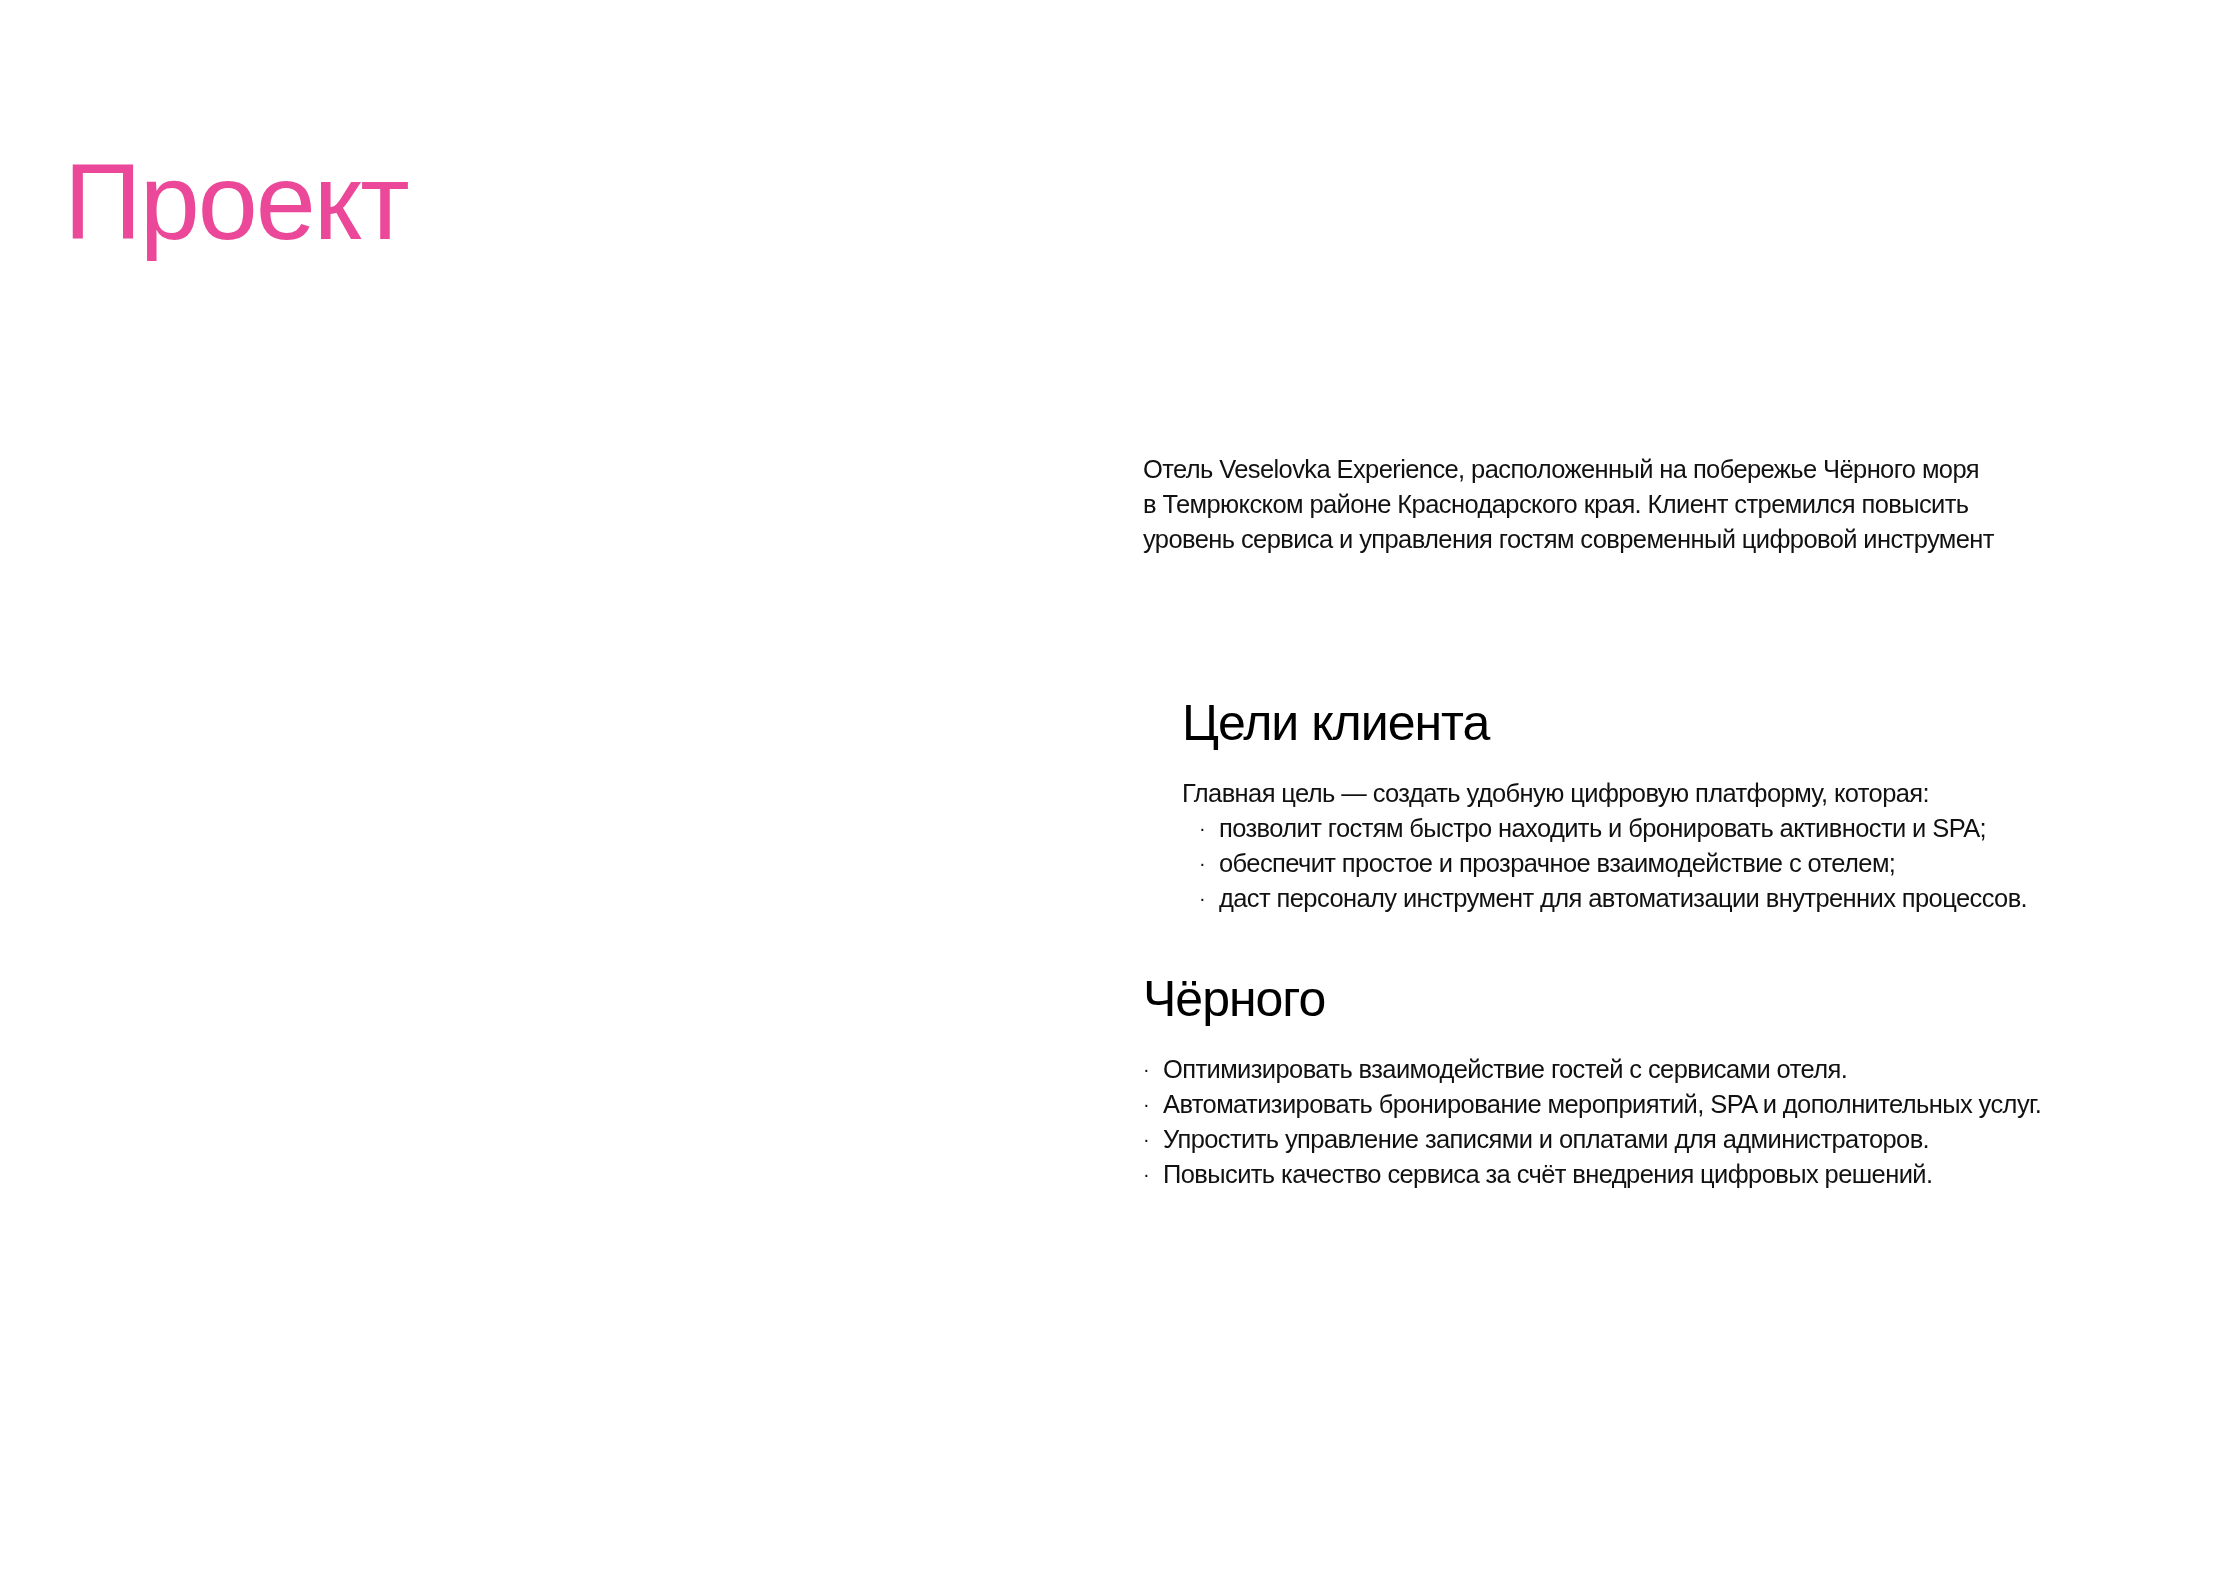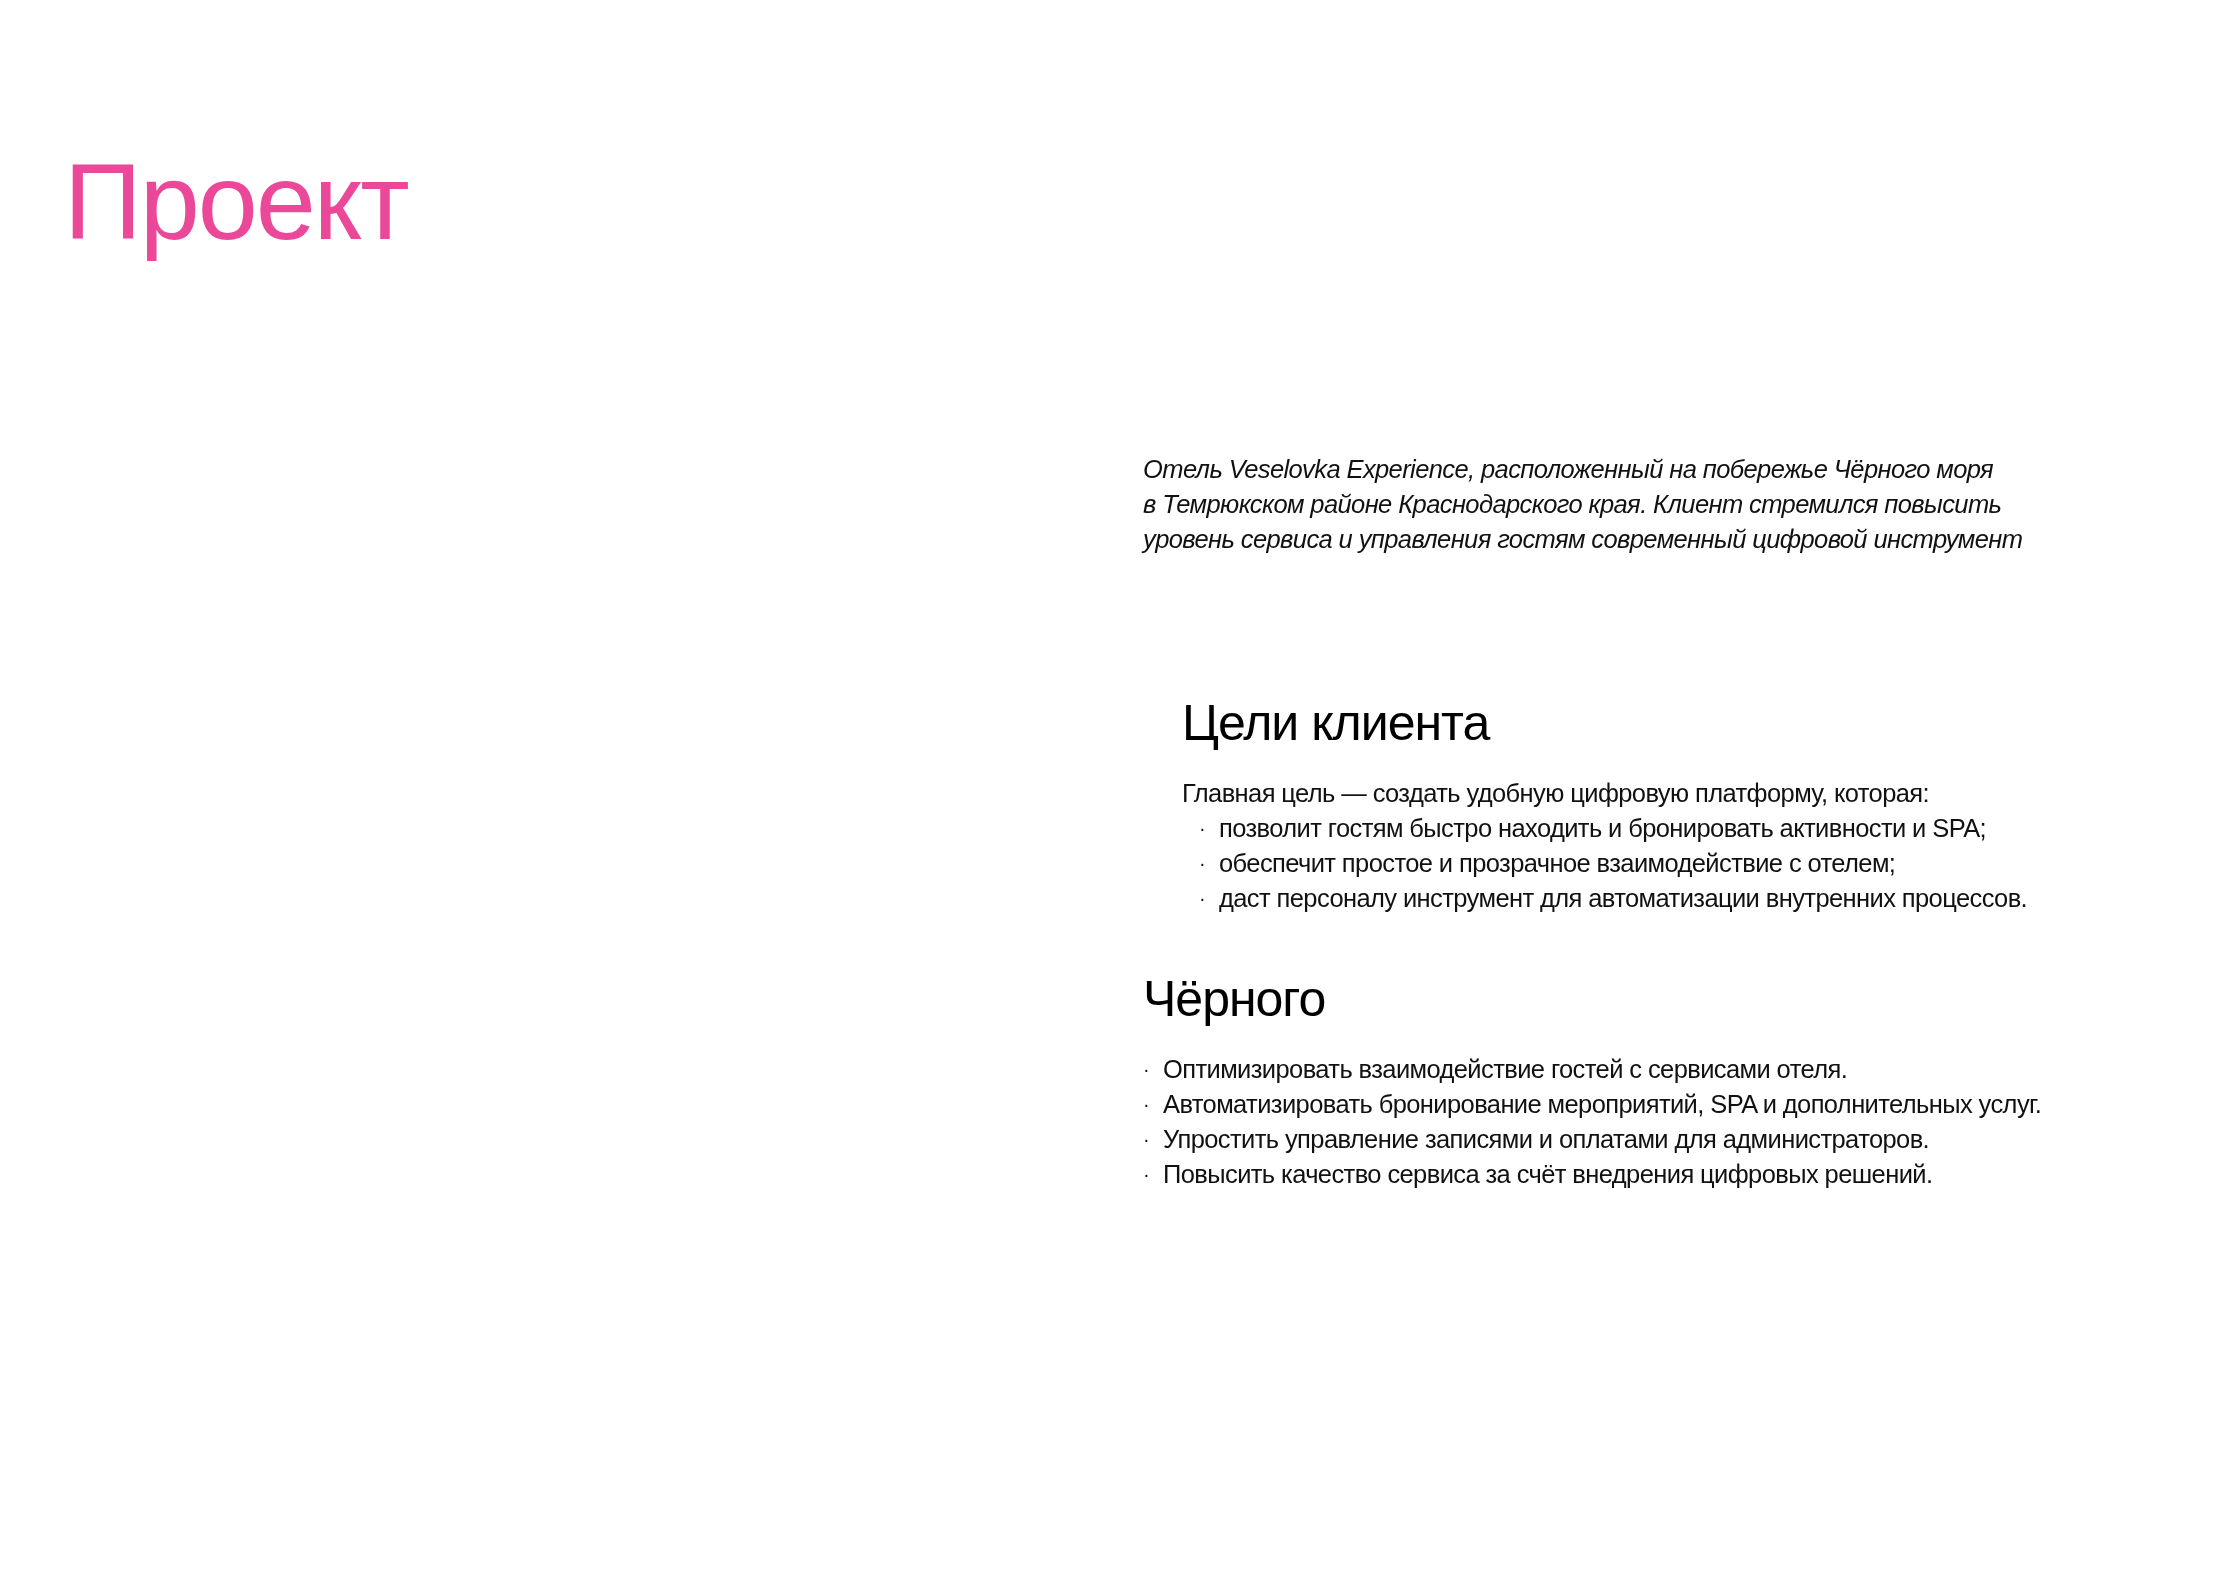--- a/index.html
+++ b/index.html
@@ -76,21 +76,21 @@
     .tasks-list li .bullet {
       position: absolute;
       left: 0px;
     }
     .bullet {
       top: 0;
       font-size: 20px;
       line-height: 35px;
     }
     #sec-client { top: 424px; }
-    #sec-client .body { margin-top: 28px; font-style: italic; }
+    #sec-client .body { margin-top: 28px; }
     #sec-goals { top: 698px; margin-left: 39px; }
     #sec-goals .body { margin-top: 28px; }
     #sec-tasks { top: 974px; }
     #sec-tasks .body { margin-top: 28px; }
   </style>
 </head>
 <body>
 
 <h1 class="page-title">Проект</h1>
 

